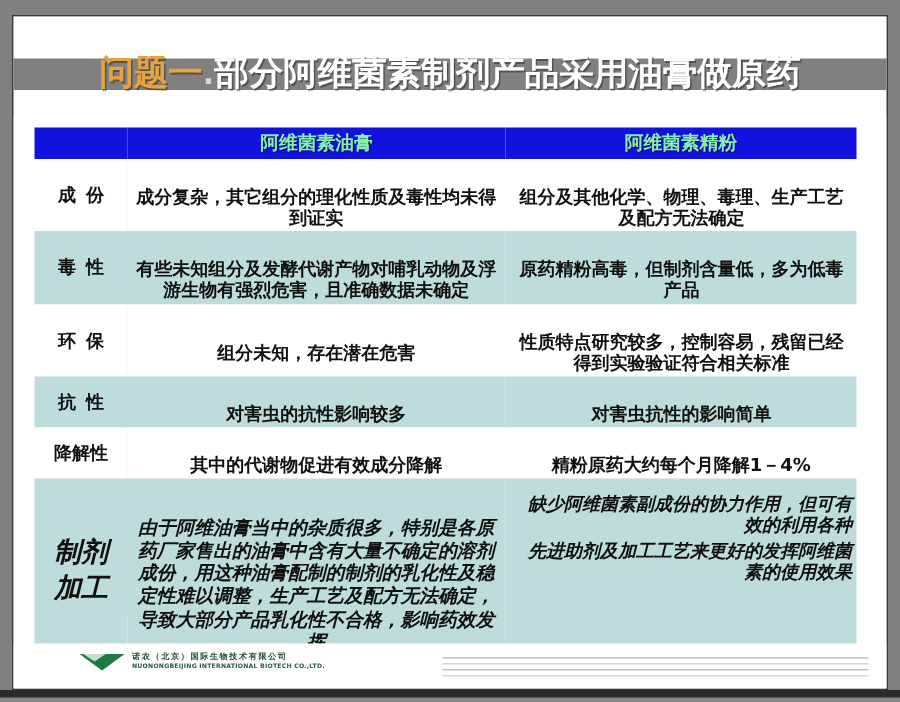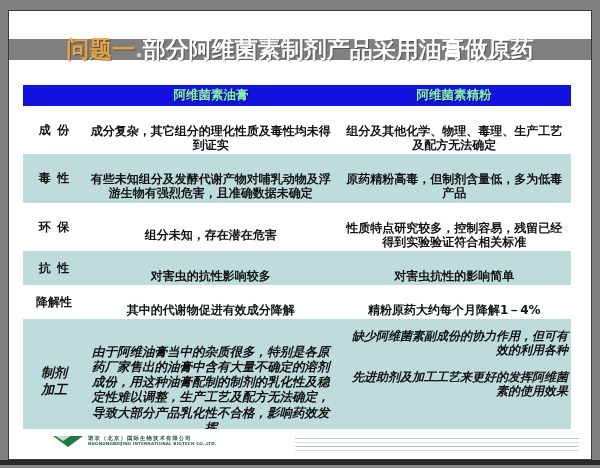--- a/index.html
+++ b/index.html
@@ -140,27 +140,27 @@
   }
   td.label-cell .sp { letter-spacing: 0.55em; padding-left: 0.55em; }
 
   td.cell-a, td.cell-b {
     padding-top: 18px;
     padding-bottom: 2px;
   }
   td.cell-b { border-left: 1px solid rgba(255,255,255,0.0); }
 
   .para { margin: 0; }
-  .para + .para { margin-top: 12px; }
+  .para + .para { margin-top: 2px; }
 
   
   tr.row-tall td { height: 124px; vertical-align: middle; font-style: italic; }
   tr.row-tall td.cell-a { font-size: 12.5px; line-height: 1.22; }
   tr.row-tall td.cell-b { vertical-align: top; padding-top: 10px; text-align: right; }
-  tr.row-tall td.label-cell { font-size: 13px; line-height: 1.35; }
+  tr.row-tall td.label-cell { font-size: 18px; line-height: 1.35; }
 
   
   .col-divider {
     position: absolute;
     top: 30px;
     bottom: 48px;
     width: 1px;
     background: rgba(140,165,168,0.55);
     pointer-events: none;
   }

